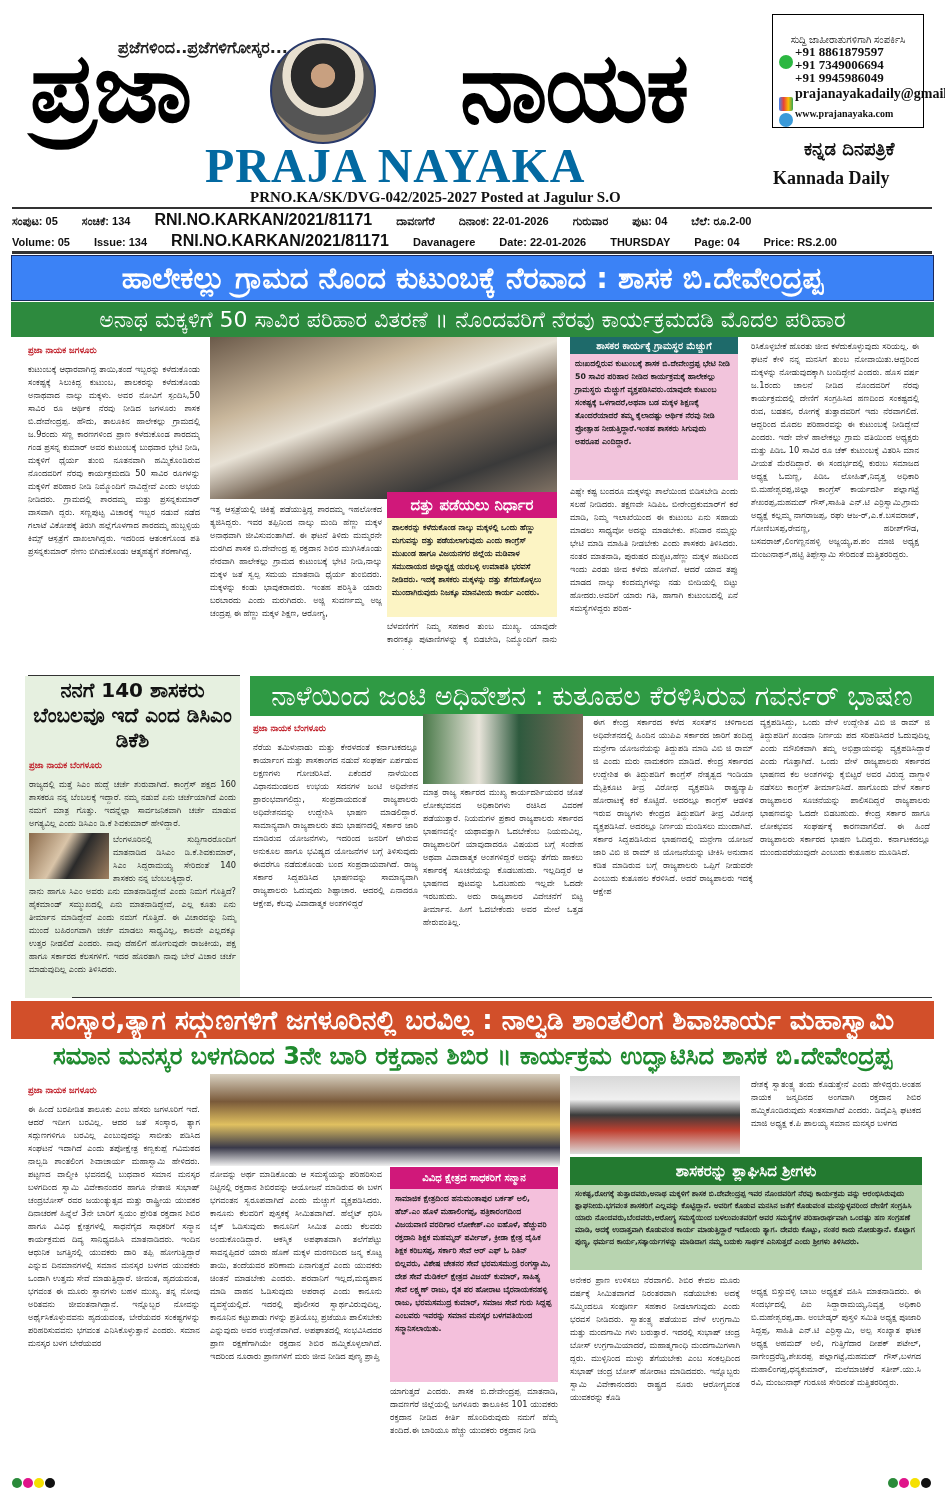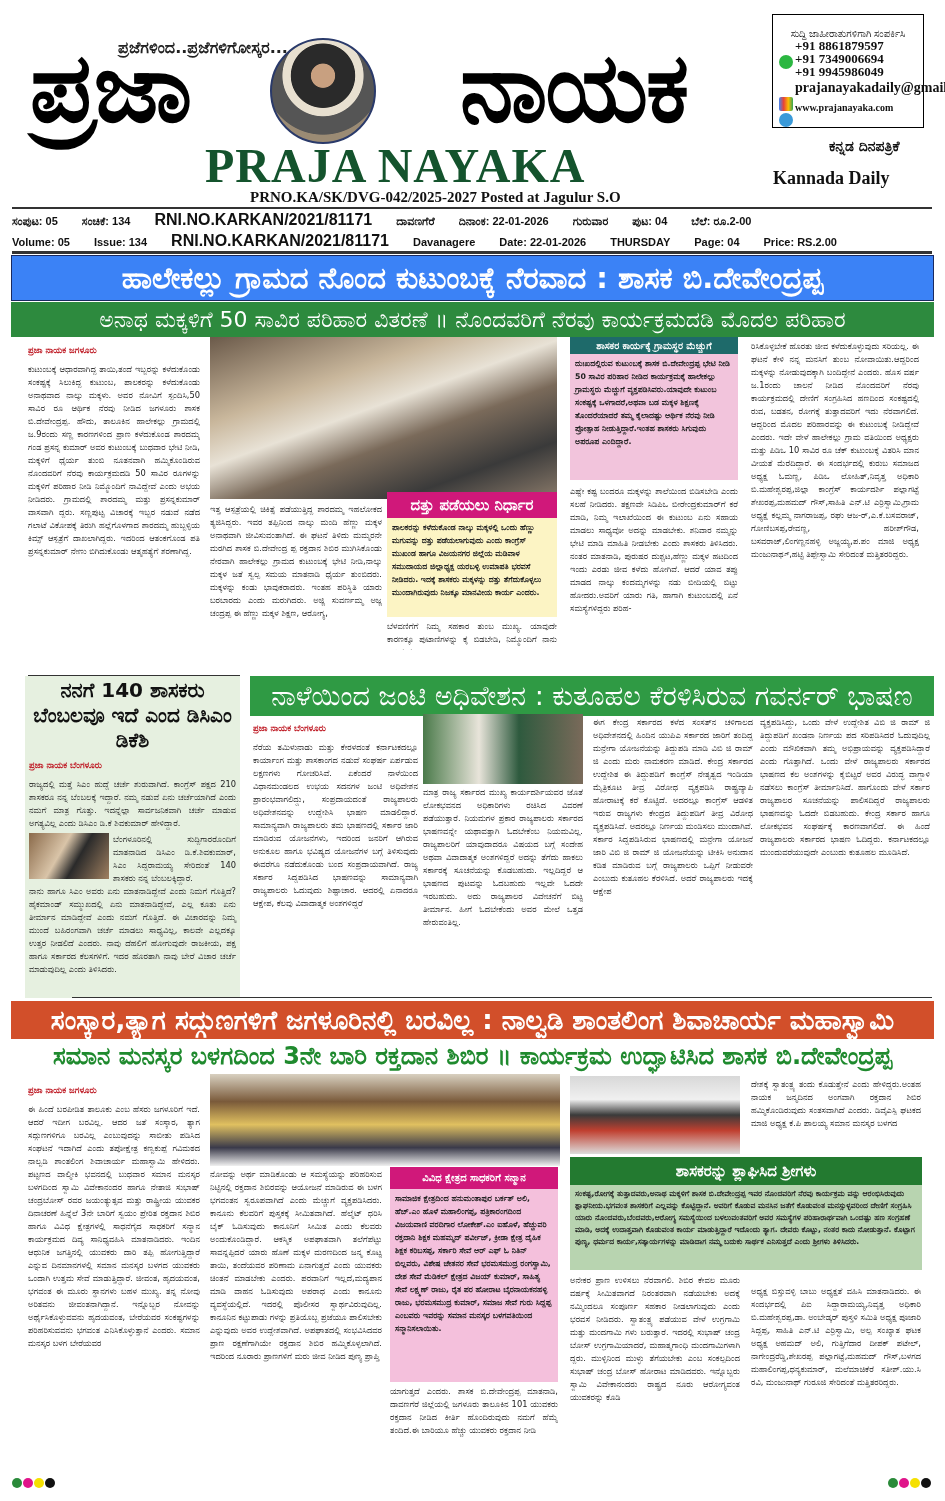--- a/index.html
+++ b/index.html
@@ -4,32 +4,32 @@
 <style>
 *{box-sizing:border-box;margin:0;padding:0}
 body{width:945px;height:1501px;background:#fff;font-family:"DejaVu Sans",sans-serif;color:#111;position:relative;overflow:hidden}
 .abs{position:absolute}
 
 .tagline{left:118px;top:38px;font-size:16px;font-weight:bold;color:#222}
 .logo-kn{left:30px;top:40px;font-size:96px;font-weight:900;line-height:1;letter-spacing:-2px;color:#000;font-family:"DejaVu Sans",sans-serif}
 .logo-kn .l1{position:absolute;left:0;top:0;white-space:nowrap}
 .logo-kn .l2{position:absolute;left:430px;top:0;white-space:nowrap}
 .portrait{left:270px;top:38px;width:106px;height:106px;border-radius:50%;background:radial-gradient(circle at 50% 35%,#c8a080 0 14%,#2a2a2a 15% 38%,#e8e0d0 39% 48%,#555 49% 70%,#9b8b74 71%);border:2px solid #2a3a6a}
-.logo-en{left:205px;top:138px;font-family:"Liberation Serif",serif;font-weight:bold;font-size:48px;letter-spacing:1px;color:#14532d;white-space:nowrap}
+.logo-en{left:205px;top:138px;font-family:"Liberation Serif",serif;font-weight:bold;font-size:48px;letter-spacing:1px;color:#0369a1;white-space:nowrap}
 .prno{left:250px;top:189px;font-family:"Liberation Serif",serif;font-weight:bold;font-size:15px;white-space:nowrap}
-.contact{left:772px;top:14px;width:152px;height:114px;border:1.5px solid #000;padding:13px 4px;font-family:"Liberation Serif",serif}
+.contact{left:772px;top:14px;width:152px;height:114px;border:1.5px solid #000;padding:19px 4px;font-family:"Liberation Serif",serif}
 .contact .h{font-size:10px;text-align:center;line-height:11px}
 .contact .ph{font-size:13px;font-weight:bold;line-height:13px;padding-left:18px}
 .contact .em{font-size:14px;font-weight:bold;padding-left:18px;margin-top:2px}
 .contact .web{font-size:10px;font-weight:bold;padding-left:18px;margin-top:6px}
 .ic{position:absolute;width:14px;height:14px;border-radius:50%}
 .wa{left:6px;top:40px;background:#2bb741}
 .gm{left:6px;top:82px;background:linear-gradient(90deg,#4285f4,#ea4335,#fbbc05,#34a853);border-radius:2px}
 .gl{left:6px;top:98px;background:#3a9ad9}
-.kdaily{left:829px;top:138px;font-size:14px;font-weight:bold;white-space:nowrap}
+.kdaily{left:804px;top:138px;font-size:18px;font-weight:bold;white-space:nowrap}
 .kdaily-en{left:773px;top:168px;font-family:"Liberation Serif",serif;font-weight:bold;font-size:18px;white-space:nowrap}
 .rule{background:#333;height:2px}
 .info{left:12px;font-family:"Liberation Sans",sans-serif;font-weight:bold;white-space:nowrap;display:flex;align-items:baseline;gap:24px}
 .info .big{font-size:16px}
 .info .sm{font-size:11px}
 
 .banner{left:11px;width:923px;color:#fff;font-weight:bold;white-space:nowrap;overflow:hidden;display:flex;align-items:center;justify-content:center}
 .b-blue{top:255px;height:46px;background:#3b82f6;font-size:29px;border:1px solid #1a2a60}
 .b-green{top:302px;height:35px;background:#2d8a3e;font-size:22px;font-weight:normal}
 .b-green2{top:676px;left:250px;width:684px;height:40px;background:#2f9a44;font-size:27px;font-weight:normal}
@@ -115,21 +115,21 @@
 </div>
 <div class="abs col" style="left:570px;top:485px;width:168px;height:165px">ಎಷ್ಟೇ ಕಷ್ಟ ಬಂದರೂ ಮಕ್ಕಳನ್ನು ಶಾಲೆಯಿಂದ ಬಿಡಿಸಬೇಡಿ ಎಂದು ಸಲಹೆ ನೀಡಿದರು. ತಕ್ಷಣವೇ ಸಿಡಿಪಿಒ ಬೀರೇಂದ್ರಕುಮಾರ್‌ಗೆ ಕರೆ ಮಾಡಿ, ನಿಮ್ಮ ಇಲಾಖೆಯಿಂದ ಈ ಕುಟುಂಬ ಏನು ಸಹಾಯ ಮಾಡಲು ಸಾಧ್ಯವೋ ಅದನ್ನು ಮಾಡಬೇಕು. ಶನಿವಾರ ನಮ್ಮನ್ನು ಭೇಟಿ ಮಾಡಿ ಮಾಹಿತಿ ನೀಡಬೇಕು ಎಂದು ಶಾಸಕರು ತಿಳಿಸಿದರು. ನಂತರ ಮಾತನಾಡಿ, ಪುರುಷರ ದುಶ್ಚಟ,ಹೆಣ್ಣು ಮಕ್ಕಳ ಹಟದಿಂದ ಇಂದು ಎರಡು ಜೀವ ಕಳೆದು ಹೋಗಿವೆ. ಆದರೆ ಯಾವ ತಪ್ಪು ಮಾಡದ ನಾಲ್ಕು ಕಂದಮ್ಮಗಳನ್ನು ನಡು ಬೀದಿಯಲ್ಲಿ ಬಿಟ್ಟು ಹೋದರು.ಅವರಿಗೆ ಯಾರು ಗತಿ, ಹಾಗಾಗಿ ಕುಟುಂಬದಲ್ಲಿ ಏನೆ ಸಮಸ್ಯೆಗಳಿದ್ದರು ಪರಿಹ-</div>
 <div class="abs col" style="left:751px;top:340px;width:168px;height:310px">ರಿಸಿಕೊಳ್ಳಬೇಕೆ ಹೊರತು ಜೀವ ಕಳೆದುಕೊಳ್ಳುವುದು ಸರಿಯಲ್ಲ. ಈ ಘಟನೆ ಕೇಳಿ ನನ್ನ ಮನಸಿಗೆ ತುಂಬ ನೋವಾಯಿತು.ಆದ್ದರಿಂದ ಮಕ್ಕಳನ್ನು ನೋಡುವುದಕ್ಕಾಗಿ ಬಂದಿದ್ದೇನೆ ಎಂದರು. ಹೊಸ ವರ್ಷ ಜ.1ರಂದು ಚಾಲನೆ ನೀಡಿದ ನೊಂದವರಿಗೆ ನೆರವು ಕಾರ್ಯಕ್ರಮದಲ್ಲಿ ದೇಣಿಗೆ ಸಂಗ್ರಹಿಸಿದ ಹಣದಿಂದ ಸಂಕಷ್ಟದಲ್ಲಿ ರುವ, ಬಡತನ, ರೋಗಕ್ಕೆ ತುತ್ತಾದವರಿಗೆ ಇದು ನೆರವಾಗಲಿದೆ. ಆದ್ದರಿಂದ ಮೊದಲ ಪರಿಹಾರವನ್ನು ಈ ಕುಟುಂಬಕ್ಕೆ ನೀಡಿದ್ದೇವೆ ಎಂದರು. ಇದೇ ವೇಳೆ ಹಾಲೇಕಲ್ಲು ಗ್ರಾಮ ವತಿಯಿಂದ ಅಧ್ಯಕ್ಷರು ಮತ್ತು ಪಿಡಿಒ 10 ಸಾವಿರ ರೂ ಚೆಕ್ ಕುಟುಂಬಕ್ಕೆ ವಿತರಿಸಿ ಮಾನ ವೀಯತೆ ಮೆರೆದಿದ್ದಾರೆ. ಈ ಸಂದರ್ಭದಲ್ಲಿ ಕುರುಬ ಸಮಾಜದ ಅಧ್ಯಕ್ಷ ಓಮಣ್ಣ, ಪಿಡಿಒ ಲೋಹಿತ್,ನಿವೃತ್ತ ಅಧಿಕಾರಿ ಬಿ.ಮಹೇಶ್ವರಪ್ಪ,ಜಿಲ್ಲಾ ಕಾಂಗ್ರೆಸ್ ಕಾರ್ಯದರ್ಶಿ ಪಲ್ಲಾಗಟ್ಟೆ ಶೇಖರಪ್ಪ,ಮಹಮದ್ ಗೌಸ್,ಸಾಹಿತಿ ಎನ್.ಟಿ ಎರ್ರಿಸ್ವಾಮಿ,ಗ್ರಾಮ ಅಧ್ಯಕ್ಷೆ ಕಲ್ಲಮ್ಮ ನಾಗರಾಜಪ್ಪ, ರಘು ಆಜ-ರ್,ಎ.ಕೆ.ಬಸವರಾಜ್, ಗೋಣಿಬಸಪ್ಪ,ರೇವಣ್ಣ, ಹರೀಶ್‌ಗೌಡ, ಬಸವರಾಜ್,ಲಿಂಗಣ್ಣನಹಳ್ಳಿ ಅಜ್ಜಯ್ಯ,ಪ.ಪಂ ಮಾಜಿ ಅಧ್ಯಕ್ಷ ಮಂಜುನಾಥ-್,ಹಟ್ಟಿ ತಿಪ್ಪೇಸ್ವಾಮಿ ಸೇರಿದಂತೆ ಮತ್ತಿತರರಿದ್ದರು.</div>
 
 <div class="abs" style="left:28px;top:675px;width:212px;height:1px;background:#333"></div>
 
 <div class="abs" style="left:25px;top:676px;width:215px;height:322px;background:#e6f0e0">
   <div class="dk-head" style="padding:2px 8px">ನನಗೆ 140 ಶಾಸಕರು ಬೆಂಬಲವೂ ಇದೆ ಎಂದ ಡಿಸಿಎಂ ಡಿಕೆಶಿ</div>
   <div class="col" style="padding:0 4px;height:270px">
     <div class="by">ಪ್ರಜಾ ನಾಯಕ ಬೆಂಗಳೂರು</div>
-    <div>ರಾಜ್ಯದಲ್ಲಿ ಮತ್ತೆ ಸಿಎಂ ಹುದ್ದೆ ಚರ್ಚೆ ಶುರುವಾಗಿದೆ. ಕಾಂಗ್ರೆಸ್ ಪಕ್ಷದ 210 ಶಾಸಕರೂ ನನ್ನ ಬೆಂಬಲಕ್ಕೆ ಇದ್ದಾರೆ. ನಮ್ಮ ನಡುವೆ ಏನು ಚರ್ಚೆಯಾಗಿದೆ ಎಂದು ನಮಗೆ ಮಾತ್ರ ಗೊತ್ತು. ಇದನ್ನೆಲ್ಲಾ ಸಾರ್ವಜನಿಕವಾಗಿ ಚರ್ಚೆ ಮಾಡುವ ಅಗತ್ಯವಿಲ್ಲ ಎಂದು ಡಿಸಿಎಂ ಡಿ.ಕೆ ಶಿವಕುಮಾರ್ ಹೇಳಿದ್ದಾರೆ.</div>
+    <div>ರಾಜ್ಯದಲ್ಲಿ ಮತ್ತೆ ಸಿಎಂ ಹುದ್ದೆ ಚರ್ಚೆ ಶುರುವಾಗಿದೆ. ಕಾಂಗ್ರೆಸ್ ಪಕ್ಷದ 160 ಶಾಸಕರೂ ನನ್ನ ಬೆಂಬಲಕ್ಕೆ ಇದ್ದಾರೆ. ನಮ್ಮ ನಡುವೆ ಏನು ಚರ್ಚೆಯಾಗಿದೆ ಎಂದು ನಮಗೆ ಮಾತ್ರ ಗೊತ್ತು. ಇದನ್ನೆಲ್ಲಾ ಸಾರ್ವಜನಿಕವಾಗಿ ಚರ್ಚೆ ಮಾಡುವ ಅಗತ್ಯವಿಲ್ಲ ಎಂದು ಡಿಸಿಎಂ ಡಿ.ಕೆ ಶಿವಕುಮಾರ್ ಹೇಳಿದ್ದಾರೆ.</div>
     <div style="display:flex;gap:4px;margin-top:3px">
       <div class="photo" style="flex:0 0 80px;height:46px;background:linear-gradient(120deg,#8a6a4a,#d9c4a8 40%,#2a2a2a 60%,#a08060)"></div>
       <div style="flex:1">ಬೆಂಗಳೂರಿನಲ್ಲಿ ಸುದ್ದಿಗಾರರೊಂದಿಗೆ ಮಾತನಾಡಿದ ಡಿಸಿಎಂ ಡಿ.ಕೆ.ಶಿವಕುಮಾರ್, ಸಿಎಂ ಸಿದ್ದರಾಮಯ್ಯ ಸೇರಿದಂತೆ 140 ಶಾಸಕರು ನನ್ನ ಬೆಂಬಲಕ್ಕಿದ್ದಾರೆ.</div>
     </div>
     <div>ನಾನು ಹಾಗೂ ಸಿಎಂ ಅವರು ಏನು ಮಾತನಾಡಿದ್ದೇವೆ ಎಂದು ನಿಮಗೆ ಗೊತ್ತಿದೆ? ಹೈಕಮಾಂಡ್ ಸಮ್ಮುಖದಲ್ಲಿ ಏನು ಮಾತನಾಡಿದ್ದೇವೆ, ಎಲ್ಲ ಕೂತು ಏನು ತೀರ್ಮಾನ ಮಾಡಿದ್ದೇವೆ ಎಂದು ನಮಗೆ ಗೊತ್ತಿದೆ. ಈ ವಿಚಾರವನ್ನು ನಿಮ್ಮ ಮುಂದೆ ಬಹಿರಂಗವಾಗಿ ಚರ್ಚೆ ಮಾಡಲು ಸಾಧ್ಯವಿಲ್ಲ, ಕಾಲವೇ ಎಲ್ಲದಕ್ಕೂ ಉತ್ತರ ನೀಡಲಿದೆ ಎಂದರು. ನಾವು ದೆಹಲಿಗೆ ಹೋಗುವುದೇ ರಾಜಕೀಯ, ಪಕ್ಷ ಹಾಗೂ ಸರ್ಕಾರದ ಕೆಲಸಗಳಿಗೆ. ಇದರ ಹೊರತಾಗಿ ನಾವು ಬೇರೆ ವಿಚಾರ ಚರ್ಚೆ ಮಾಡುವುದಿಲ್ಲ ಎಂದು ತಿಳಿಸಿದರು.</div>
   </div>
 </div>
 
 <div class="abs banner b-green2">ನಾಳೆಯಿಂದ ಜಂಟಿ ಅಧಿವೇಶನ : ಕುತೂಹಲ ಕೆರಳಿಸಿರುವ ಗವರ್ನರ್ ಭಾಷಣ</div>
 <div class="abs col" style="left:253px;top:718px;width:165px;height:255px">

